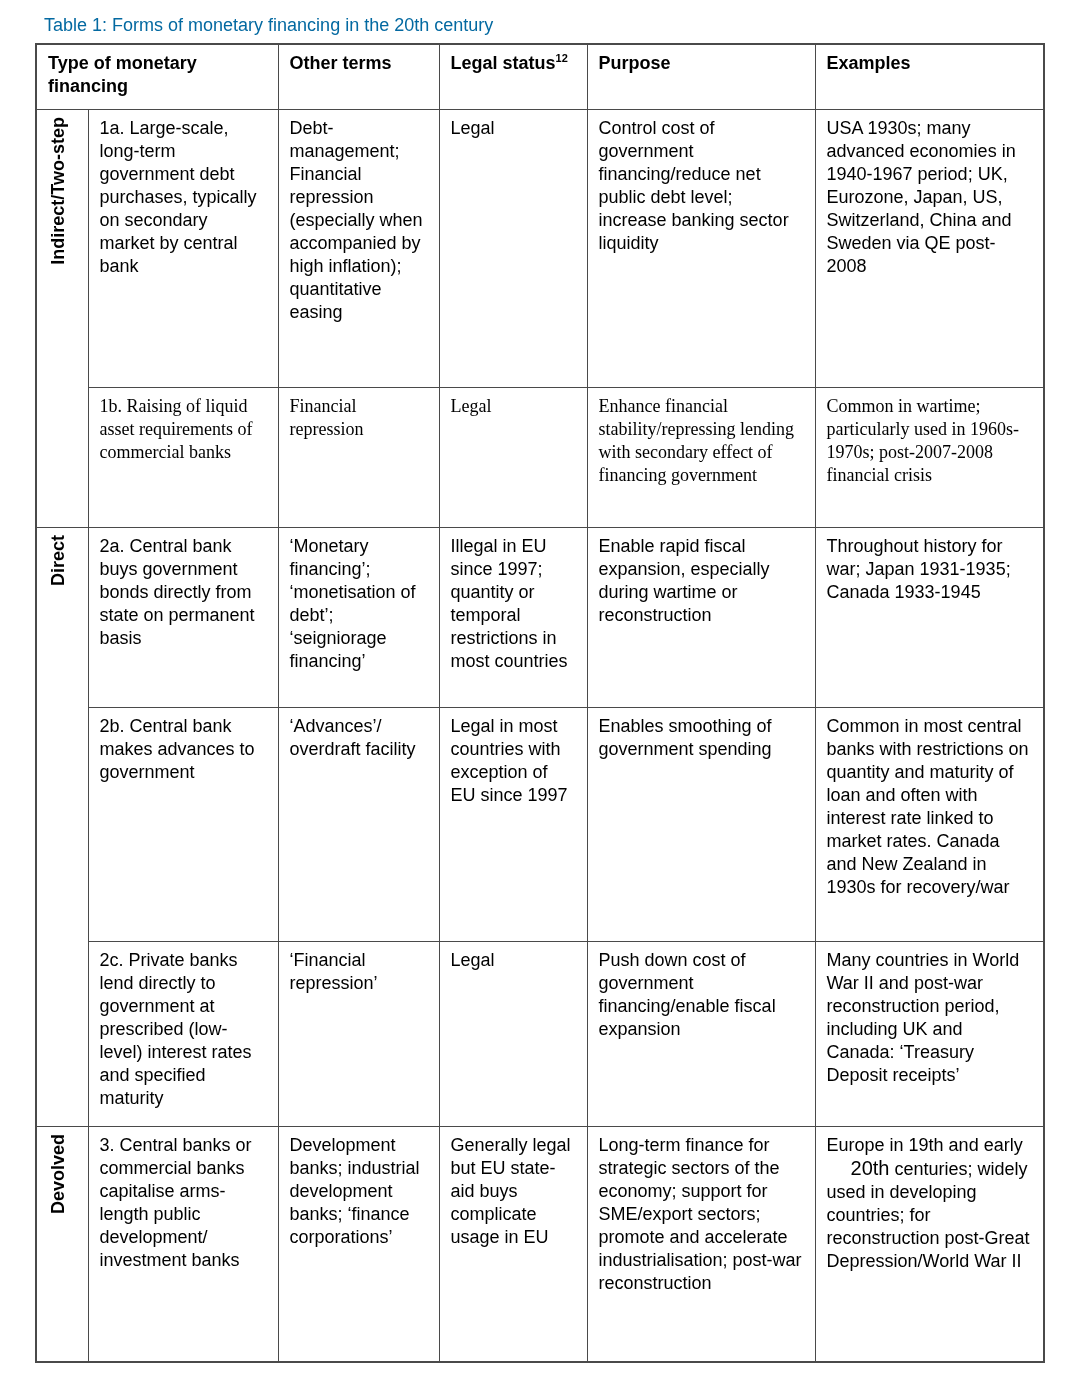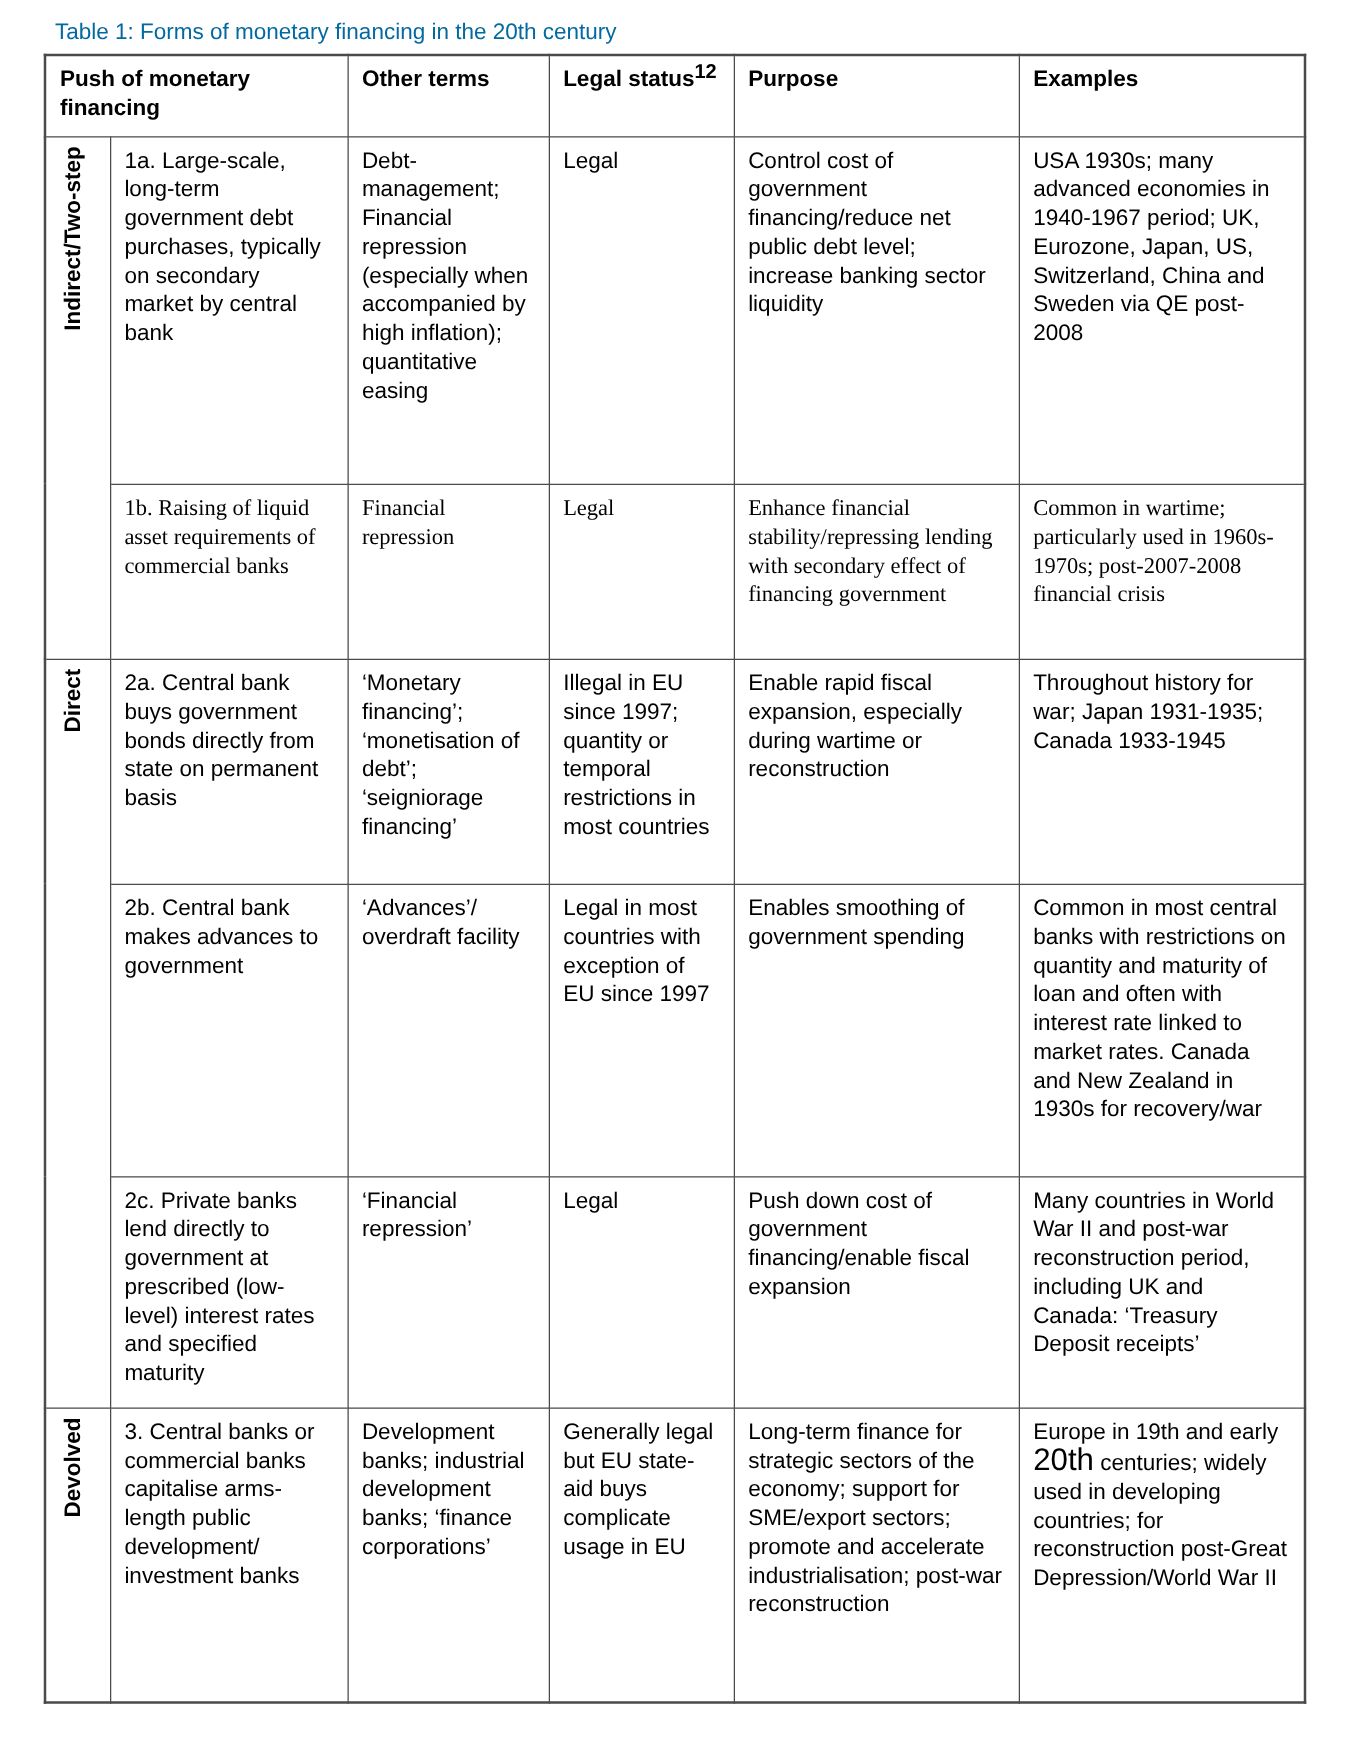--- a/index.html
+++ b/index.html
@@ -37,40 +37,41 @@
     text-align: left;
     padding: 7px 10px 6px 11px;
     font-size: 18px;
     line-height: 23px;
     word-wrap: break-word;
   }
   table.monetary-table th {
     font-weight: bold;
   }
   th sup {
-    font-size: 16px;
+    font-size: 11px;
     line-height: 0;
     vertical-align: super;
   }
   td.group-cell {
     padding: 0;
     text-align: center;
     vertical-align: middle;
   }
   .vlabel {
     display: inline-block;
     writing-mode: vertical-rl;
     transform: rotate(180deg);
     font-weight: bold;
     font-size: 18px;
     line-height: 20px;
     white-space: nowrap;
   }
   .big-20th {
-    font-size: 25px;
+    font-size: 20px;
+    margin-left: 24px;
   }
   tr.r-header { height: 65px; }
   tr.r-1a { height: 278px; }
   tr.r-1b { height: 140px; font-family: Liberation Serif, serif; }
   tr.r-2a { height: 180px; }
   tr.r-2b { height: 234px; }
   tr.r-2c { height: 185px; }
   tr.r-3  { height: 236px; }
 </style>
 </head>
@@ -85,21 +86,21 @@
       <col style="width:52px">
         <col style="width:190px">
         <col style="width:161px">
         <col style="width:148px">
         <col style="width:228px">
         <col style="width:229px">
     </colgroup>
 
     <tbody>
         <tr class="r-header">
-      <th colspan="2">Push of monetary financing</th>
+      <th colspan="2">Type of monetary financing</th>
       <th>Other terms</th>
       <th><span>Legal status</span><sup>12</sup></th>
       <th>Purpose</th>
       <th>Examples</th>
     </tr>
 
     <tr class="r-1a">
       <td class="group-cell" rowspan="2"><span class="vlabel">Indirect/Two-step</span></td>
       <td>1a. Large-scale, long-term government debt purchases, typically on secondary market by central bank</td>
       <td>Debt-management; Financial repression (especially when accompanied by high inflation); quantitative easing</td>

